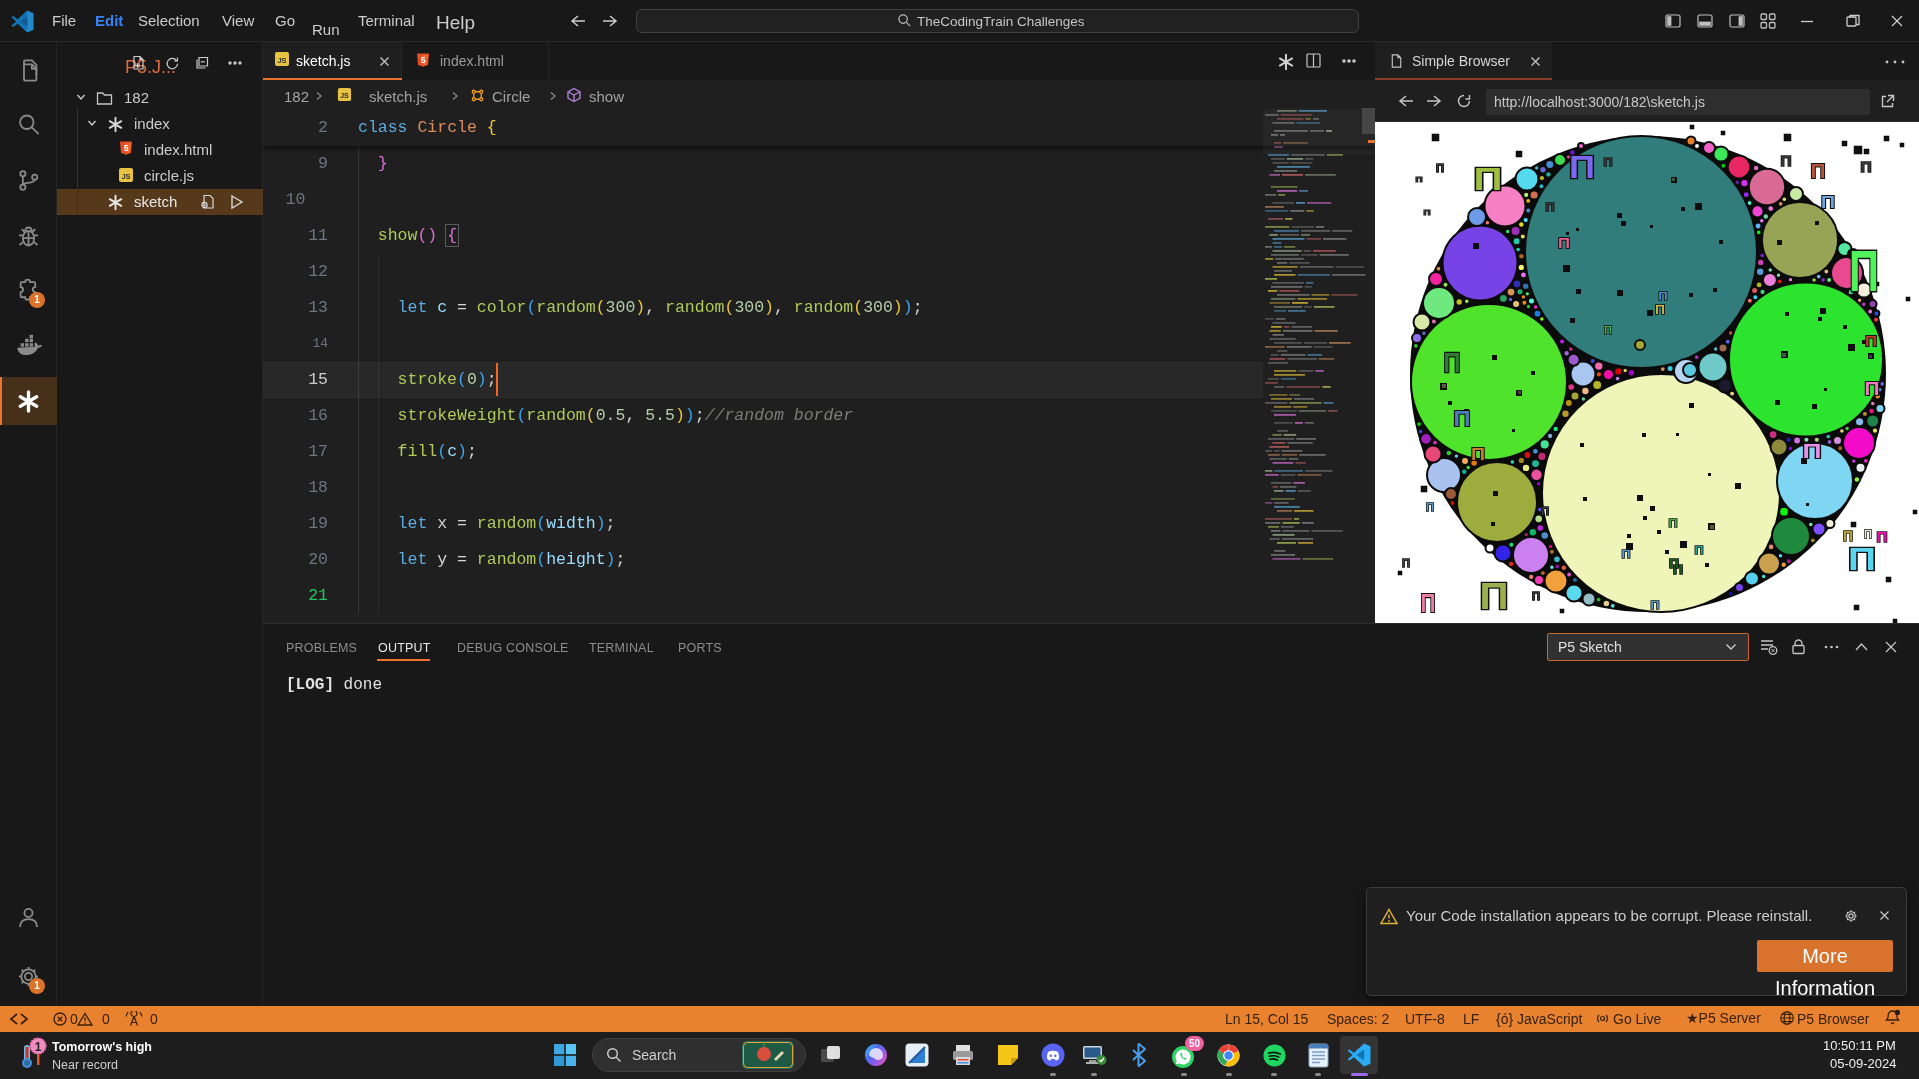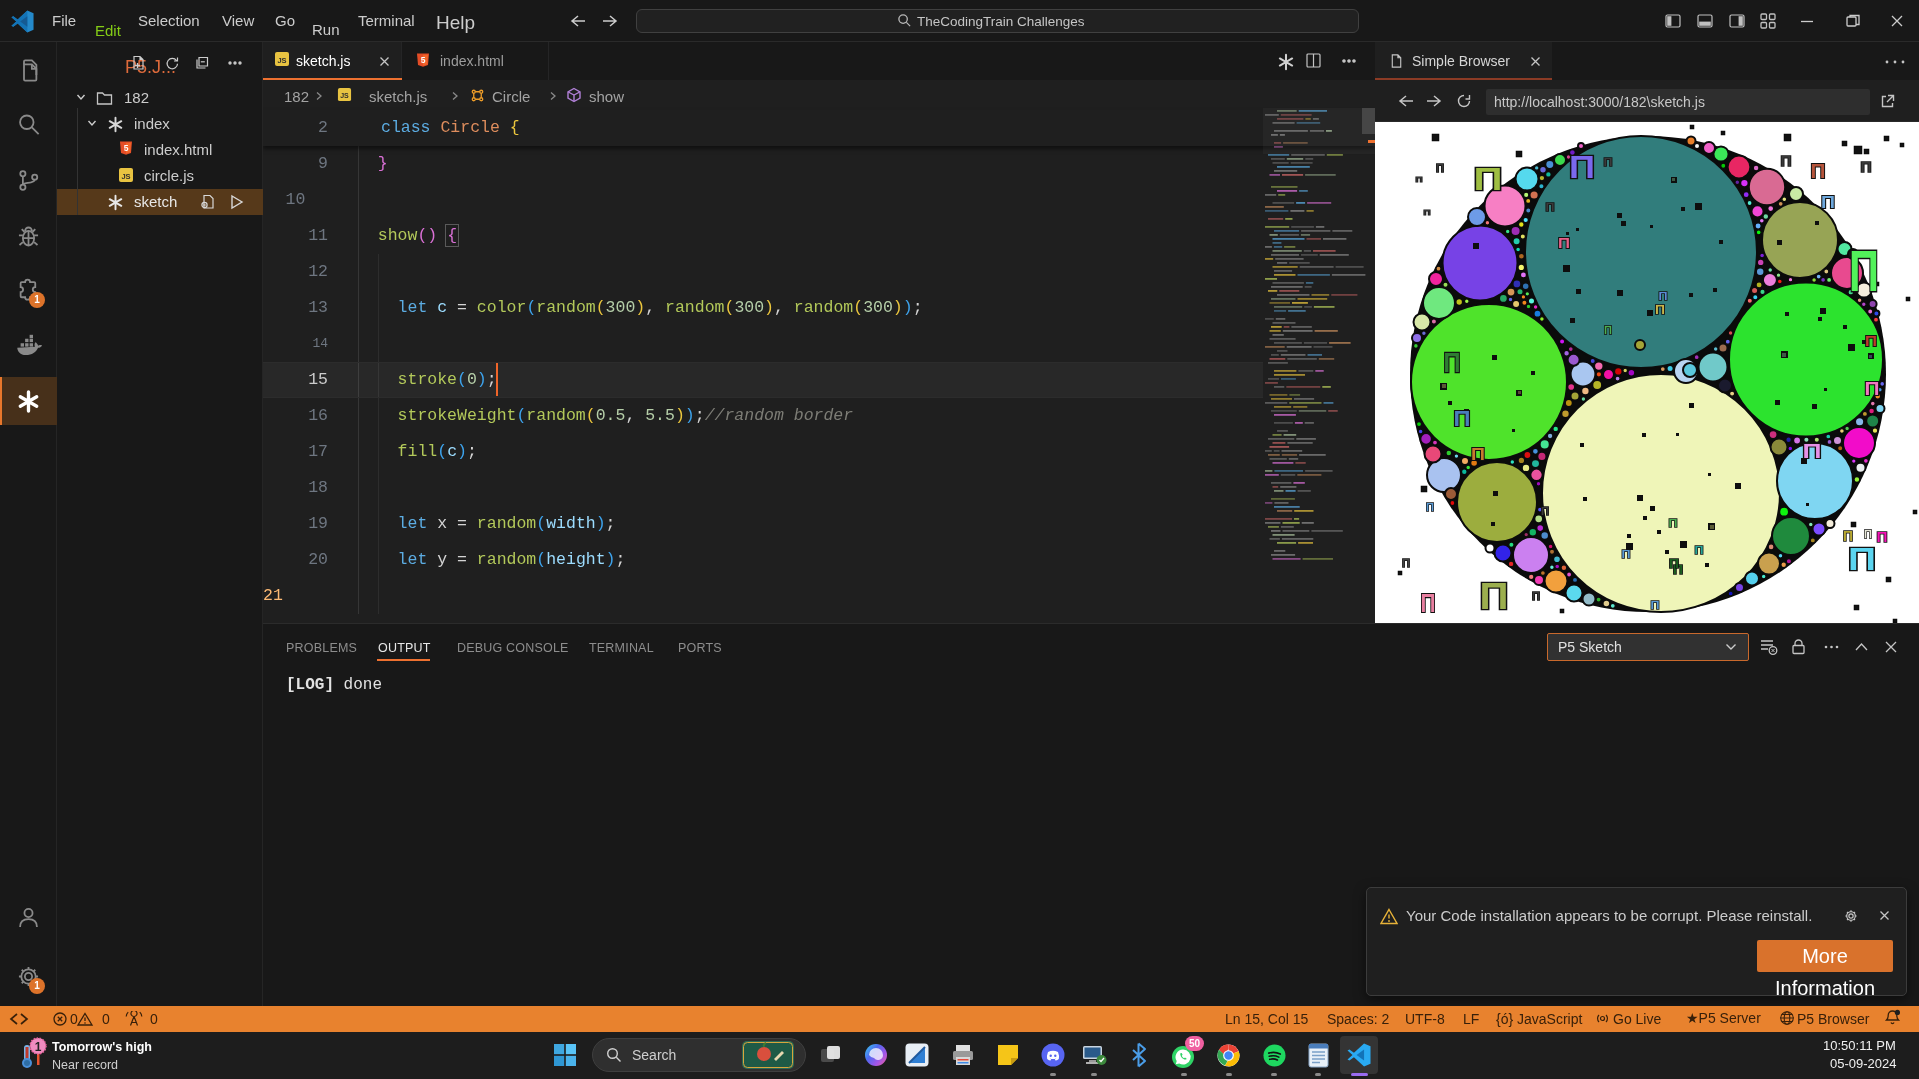--- a/index.html
+++ b/index.html
@@ -9,21 +9,21 @@
 </style></head><body>
 <div id="root" class="a" style="left:0;top:0;width:1919px;height:1079px">
     <div class="a" style="left:0px;top:0px;width:1919px;height:42px;background:#181818;border-bottom:1px solid #2a2a2a"></div>
     <svg class="a" style="left:11px;top:10px" width="23" height="23" viewBox="0 0 100 100">
 <path fill="#2489CA" d="M71 2 L29 41 L10 27 L2 31 L23 50 L2 69 L10 73 L29 59 L71 98 L98 86 L98 14 Z"></path>
 <path fill="#1070B3" d="M71 2 L29 41 L10 27 L2 31 L23 50 L2 69 L10 73 L29 59 L71 98 Z" opacity="0.85"></path>
 <path fill="#0877B9" d="M71 27 L40 50 L71 73 Z" opacity="0"></path>
 <path fill="#155a93" d="M71 27 L40 50 L71 73 Z"></path>
 </svg>
     <div class="a" style="left:52px;top:12px;font-size:15px;color:#cccccc;font-weight:400;white-space:pre;">File</div>
-    <div class="a" style="left:95px;top:12px;font-size:15px;color:#84cc16;font-weight:400;white-space:pre;margin-top:10px;">Edit</div>
+    <div class="a" style="left:95px;top:12px;font-size:15px;color:#3b82f6;font-weight:700;white-space:pre;">Edit</div>
     <div class="a" style="left:138px;top:12px;font-size:15px;color:#cccccc;font-weight:400;white-space:pre;">Selection</div>
     <div class="a" style="left:222px;top:12px;font-size:15px;color:#cccccc;font-weight:400;white-space:pre;">View</div>
     <div class="a" style="left:275px;top:12px;font-size:15px;color:#cccccc;font-weight:400;white-space:pre;">Go</div>
     <div class="a" style="left:312px;top:12px;font-size:15px;color:#cccccc;font-weight:400;white-space:pre;margin-top:9px;">Run</div>
     <div class="a" style="left:358px;top:12px;font-size:15px;color:#cccccc;font-weight:400;white-space:pre;">Terminal</div>
     <div class="a" style="left:436px;top:12px;font-size:19px;color:#cccccc;font-weight:400;white-space:pre;">Help</div>
     <svg class="a" style="left:568px;top:12px" width="52" height="18" viewBox="0 0 52 18" fill="none" stroke="#cccccc" stroke-width="1.5">
 <path d="M10 4 L4 9 L10 14 M4 9 H17"></path>
       <path d="M42 4 L48 9 L42 14 M48 9 H35"></path>
     </svg>
@@ -122,21 +122,21 @@
     <svg class="a" style="left:566px;top:87px" width="16" height="16" viewBox="0 0 16 16" fill="none" stroke="#b180d7" stroke-width="1.4">
 <path d="M8 1.5 L14 4.8 V11.2 L8 14.5 L2 11.2 V4.8 Z"></path>
       <path d="M2.3 5 L8 8 L13.7 5 M8 8 V14.2"></path>
     </svg>
     <div class="a" style="left:589px;top:88px;font-size:15px;color:#a3a3a3;font-weight:400;white-space:pre;">show</div>
     <div class="a" style="left:358px;top:146px;width:1px;height:468px;background:#363636"></div>
     <div class="a" style="left:378px;top:254px;width:1px;height:360px;background:#2d2d2d"></div>
     <div class="a" style="left:263px;top:362px;width:1000px;height:36px;background:rgba(255,255,255,0.045);border-top:1px solid #2c2c2c;border-bottom:1px solid #2c2c2c"></div>
     <div class="a" style="left:263px;top:110px;width:1112px;height:36px;background:#1f1f1f;box-shadow:0 3px 4px rgba(0,0,0,0.5)"></div>
     <div class="a mono" style="left:263px;top:110px;width:65px;height:36px;line-height:36px;font-size:16.5px;color:#6e7681;text-align:right">2</div>
-    <div class="a mono" style="left:358px;top:110px;height:36px;line-height:36px;font-size:16.5px;letter-spacing:0.00px;white-space:pre"><span style="color:#5cace2;margin-left:23px;">class</span><span style="color:#d4d4d4"> </span><span style="color:#de8d5d;">Circle</span><span style="color:#d4d4d4"> </span><span style="color:#ebc63d;">{</span></div>
+    <div class="a mono" style="left:358px;top:110px;height:36px;line-height:36px;font-size:16.5px;letter-spacing:0.00px;white-space:pre"><span style="color:#5cace2;">class</span><span style="color:#d4d4d4"> </span><span style="color:#de8d5d;">Circle</span><span style="color:#d4d4d4"> </span><span style="color:#ebc63d;">{</span></div>
     <div class="a mono" style="left:263px;top:146px;width:65px;height:36px;line-height:36px;font-size:16.5px;color:#6e7681;text-align:right">9</div>
     <div class="a mono" style="left:358px;top:146px;height:36px;line-height:36px;font-size:16.5px;letter-spacing:0.00px;white-space:pre"><span style="color:#d4d4d4">  </span><span style="color:#DA70D6;">}</span></div>
     <div class="a mono" style="left:263px;top:182px;width:65px;height:36px;line-height:36px;font-size:16.5px;color:#6e7681;text-align:center">10</div>
     <div class="a mono" style="left:358px;top:182px;height:36px;line-height:36px;font-size:16.5px;letter-spacing:0.00px;white-space:pre"></div>
     <div class="a mono" style="left:263px;top:218px;width:65px;height:36px;line-height:36px;font-size:16.5px;color:#6e7681;text-align:right">11</div>
     <div class="a mono" style="left:358px;top:218px;height:36px;line-height:36px;font-size:16.5px;letter-spacing:0.00px;white-space:pre"><span style="color:#d4d4d4">  </span><span style="color:#b3c95a;">show</span><span style="color:#DA70D6;">()</span><span style="color:#d4d4d4"> </span><span style="color:#DA70D6;outline:1px solid #5a5a5a;outline-offset:1px">{</span></div>
     <div class="a mono" style="left:263px;top:254px;width:65px;height:36px;line-height:36px;font-size:16.5px;color:#6e7681;text-align:right">12</div>
     <div class="a mono" style="left:263px;top:290px;width:65px;height:36px;line-height:36px;font-size:16.5px;color:#6e7681;text-align:right">13</div>
     <div class="a mono" style="left:358px;top:290px;height:36px;line-height:36px;font-size:16.5px;letter-spacing:0.00px;white-space:pre"><span style="color:#d4d4d4">    </span><span style="color:#5cace2;">let</span><span style="color:#d4d4d4"> </span><span style="color:#9CDCFE;">c</span><span style="color:#d4d4d4;"> = </span><span style="color:#b3c95a;">color</span><span style="color:#3da3ec;">(</span><span style="color:#b3c95a;">random</span><span style="color:#ebc63d;">(</span><span style="color:#B5CEA8;">300</span><span style="color:#ebc63d;">)</span><span style="color:#d4d4d4;">, </span><span style="color:#b3c95a;">random</span><span style="color:#ebc63d;">(</span><span style="color:#B5CEA8;">300</span><span style="color:#ebc63d;">)</span><span style="color:#d4d4d4;">, </span><span style="color:#b3c95a;">random</span><span style="color:#ebc63d;">(</span><span style="color:#B5CEA8;">300</span><span style="color:#ebc63d;">)</span><span style="color:#3da3ec;">)</span><span style="color:#d4d4d4;">;</span></div>
     <div class="a mono" style="left:263px;top:326px;width:65px;height:36px;line-height:36px;font-size:13px;color:#6e7681;text-align:right">14</div>
@@ -146,21 +146,21 @@
     <div class="a mono" style="left:263px;top:398px;width:65px;height:36px;line-height:36px;font-size:16.5px;color:#6e7681;text-align:right">16</div>
     <div class="a mono" style="left:358px;top:398px;height:36px;line-height:36px;font-size:16.5px;letter-spacing:0.00px;white-space:pre"><span style="color:#d4d4d4">    </span><span style="color:#b3c95a;">strokeWeight</span><span style="color:#3da3ec;">(</span><span style="color:#b3c95a;">random</span><span style="color:#ebc63d;">(</span><span style="color:#B5CEA8;">0.5</span><span style="color:#d4d4d4;">, </span><span style="color:#B5CEA8;">5.5</span><span style="color:#ebc63d;">)</span><span style="color:#3da3ec;">)</span><span style="color:#d4d4d4;">;</span><span style="color:#7d7d76;font-style:italic">//random border</span></div>
     <div class="a mono" style="left:263px;top:434px;width:65px;height:36px;line-height:36px;font-size:16.5px;color:#6e7681;text-align:right">17</div>
     <div class="a mono" style="left:358px;top:434px;height:36px;line-height:36px;font-size:16.5px;letter-spacing:0.00px;white-space:pre"><span style="color:#d4d4d4">    </span><span style="color:#b3c95a;">fill</span><span style="color:#3da3ec;">(</span><span style="color:#9CDCFE;">c</span><span style="color:#3da3ec;">)</span><span style="color:#d4d4d4;">;</span></div>
     <div class="a mono" style="left:263px;top:470px;width:65px;height:36px;line-height:36px;font-size:16.5px;color:#6e7681;text-align:right">18</div>
     <div class="a mono" style="left:358px;top:470px;height:36px;line-height:36px;font-size:16.5px;letter-spacing:0.00px;white-space:pre"></div>
     <div class="a mono" style="left:263px;top:506px;width:65px;height:36px;line-height:36px;font-size:16.5px;color:#6e7681;text-align:right">19</div>
     <div class="a mono" style="left:358px;top:506px;height:36px;line-height:36px;font-size:16.5px;letter-spacing:0.00px;white-space:pre"><span style="color:#d4d4d4">    </span><span style="color:#5cace2;">let</span><span style="color:#d4d4d4"> </span><span style="color:#d4d4d4;">x</span><span style="color:#d4d4d4;"> = </span><span style="color:#b3c95a;">random</span><span style="color:#3da3ec;">(</span><span style="color:#9CDCFE;">width</span><span style="color:#3da3ec;">)</span><span style="color:#d4d4d4;">;</span></div>
     <div class="a mono" style="left:263px;top:542px;width:65px;height:36px;line-height:36px;font-size:16.5px;color:#6e7681;text-align:right">20</div>
     <div class="a mono" style="left:358px;top:542px;height:36px;line-height:36px;font-size:16.5px;letter-spacing:0.00px;white-space:pre"><span style="color:#d4d4d4">    </span><span style="color:#5cace2;">let</span><span style="color:#d4d4d4"> </span><span style="color:#d4d4d4;">y</span><span style="color:#d4d4d4;"> = </span><span style="color:#b3c95a;">random</span><span style="color:#3da3ec;">(</span><span style="color:#9CDCFE;">height</span><span style="color:#3da3ec;">)</span><span style="color:#d4d4d4;">;</span></div>
-    <div class="a mono" style="left:263px;top:578px;width:65px;height:36px;line-height:36px;font-size:16.5px;color:#fdba74;text-align:left">21</div>
+    <div class="a mono" style="left:263px;top:578px;width:65px;height:36px;line-height:36px;font-size:16.5px;color:#22c55e;text-align:right">21</div>
     <div class="a mono" style="left:358px;top:578px;height:36px;line-height:36px;font-size:16.5px;letter-spacing:0.00px;white-space:pre"></div>
     <div class="a" style="left:496px;top:363px;width:2px;height:33px;background:#f06529"></div>
     <svg class="a" style="left:0px;top:0px" width="1919" height="1079">
       <rect x="1277.0" y="110.0" width="19.7" height="1.8" fill="#B5CEA8" opacity="0.47"></rect>
       <rect x="1298.7" y="110.0" width="28.3" height="1.8" fill="#5cace2" opacity="0.62"></rect>
       <rect x="1265.0" y="114.0" width="13.8" height="1.8" fill="#8a8a8a" opacity="0.59"></rect>
       <rect x="1280.8" y="114.0" width="30.8" height="1.8" fill="#d16969" opacity="0.41"></rect>
       <rect x="1277.0" y="118.0" width="26.4" height="1.8" fill="#d16969" opacity="0.46"></rect>
       <rect x="1305.4" y="118.0" width="5.4" height="1.8" fill="#ebc63d" opacity="0.42"></rect>
       <rect x="1312.9" y="118.0" width="6.0" height="1.8" fill="#8a8a8a" opacity="0.61"></rect>

